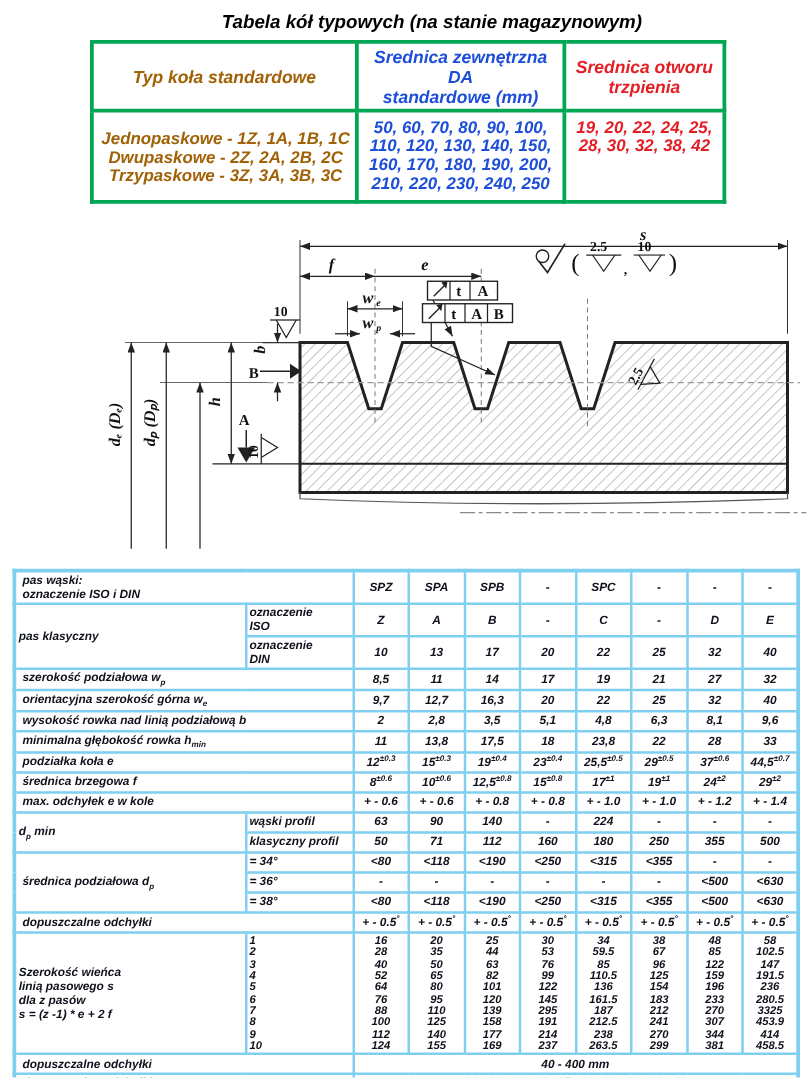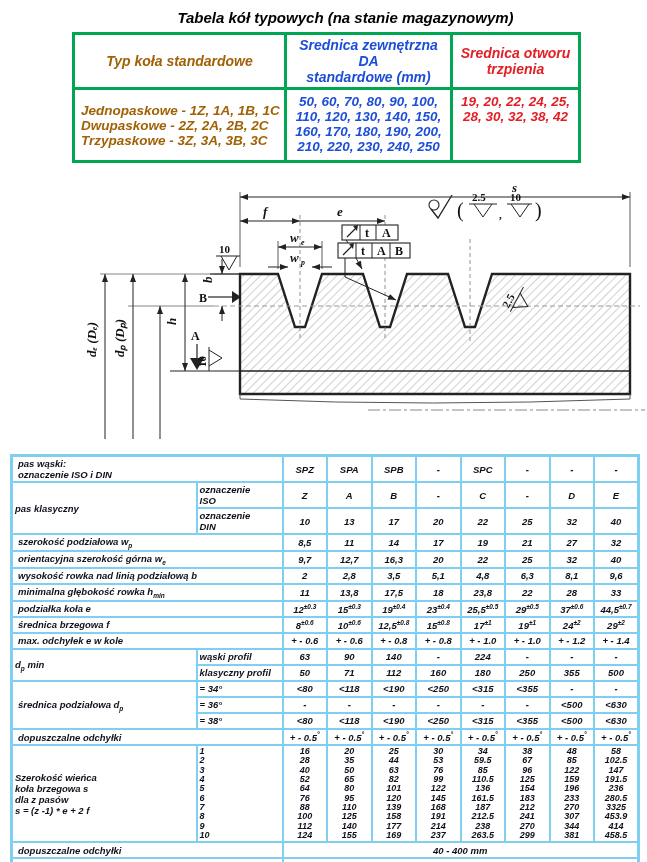--- a/index.html
+++ b/index.html
@@ -9,21 +9,21 @@
   .page-title{margin-top:9px;text-align:center;font:bold italic 15px "Liberation Sans",sans-serif;color:#000;padding-left:44px;}
 
   
   table.stock{border-collapse:collapse;margin:6px 0 0 72px;table-layout:fixed;width:506px;}
   table.stock td{border:3px solid #00A651;font:bold italic 13.5px "Liberation Sans",sans-serif;
                  vertical-align:middle;padding:2px 4px;background:#fff;}
   table.stock .hd{text-align:center;height:36px;font-size:14px;}
   .c-orange{color:#a16207;}
   .c-blue{color:#1d4ed8;}
   .c-red{color:#E31E24;}
-  .stock .d1{height:66px;text-align:left;padding-left:6px;}
+  .stock .d1{height:66px;text-align:center;padding-left:6px;}
   .stock .d2,.stock .d3{text-align:center;vertical-align:top;padding-top:4px;}
 
   
   .diagram-wrap{margin-top:16px;}
   svg text{font-family:"Liberation Serif",serif;fill:#111;}
   .dim{font:bold italic 13px "Liberation Serif",serif;}
   .dimsub{font:bold italic 8px "Liberation Serif",serif;}
   .datum{font:bold 12px "Liberation Serif",serif;}
   .rough{font:bold 11px "Liberation Serif",serif;}
   .paren{font:20px "Liberation Serif",serif;}
@@ -414,21 +414,21 @@
         <td><span>+ - 0.5</span><sup>°</sup></td>
         <td><span>+ - 0.5</span><sup>°</sup></td>
         <td><span>+ - 0.5</span><sup>°</sup></td>
         <td><span>+ - 0.5</span><sup>°</sup></td>
         <td><span>+ - 0.5</span><sup>°</sup></td>
         <td><span>+ - 0.5</span><sup>°</sup></td>
       </tr>
       <tr>
         <td class="ctr">
           <div>Szerokość wieńca</div>
-          <div>koła brzegowa s</div>
+          <div>linią pasowego s</div>
           <div>dla z pasów</div>
           <div>s = (z -1) * e + 2 f</div>
         </td>
         <td class="ctr mline">
           <div>1</div>
           <div>2</div>
           <div>3</div>
           <div>4</div>
           <div>5</div>
           <div>6</div>
@@ -473,21 +473,21 @@
           <div>177</div>
           <div>169</div>
         </td>
         <td class="mline">
           <div>30</div>
           <div>53</div>
           <div>76</div>
           <div>99</div>
           <div>122</div>
           <div>145</div>
-          <div>168</div>
+          <div>295</div>
           <div>191</div>
           <div>214</div>
           <div>237</div>
         </td>
         <td class="mline">
           <div>34</div>
           <div>59.5</div>
           <div>85</div>
           <div>110.5</div>
           <div>136</div>

